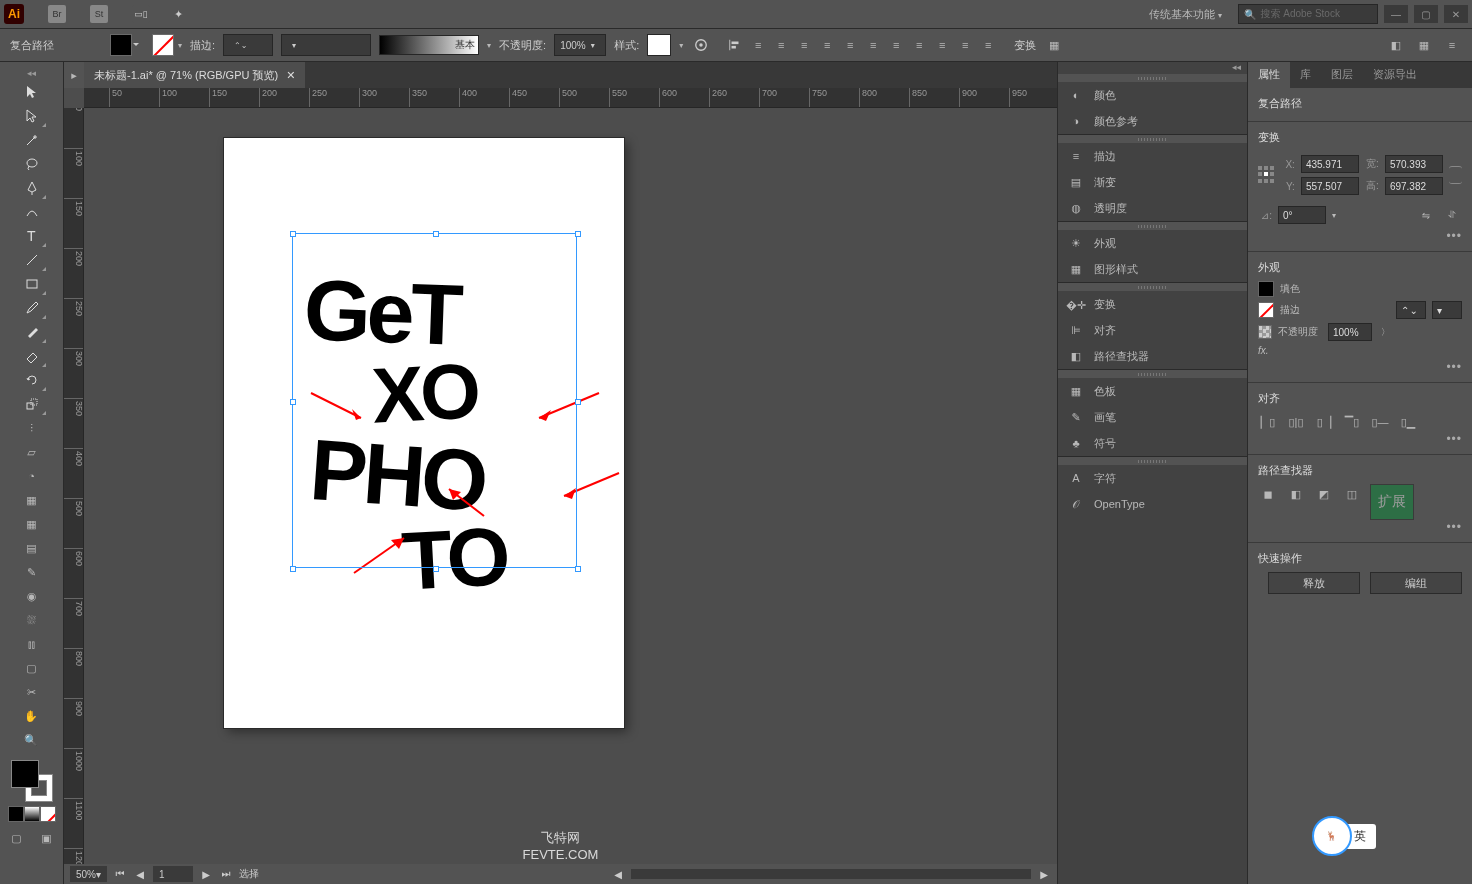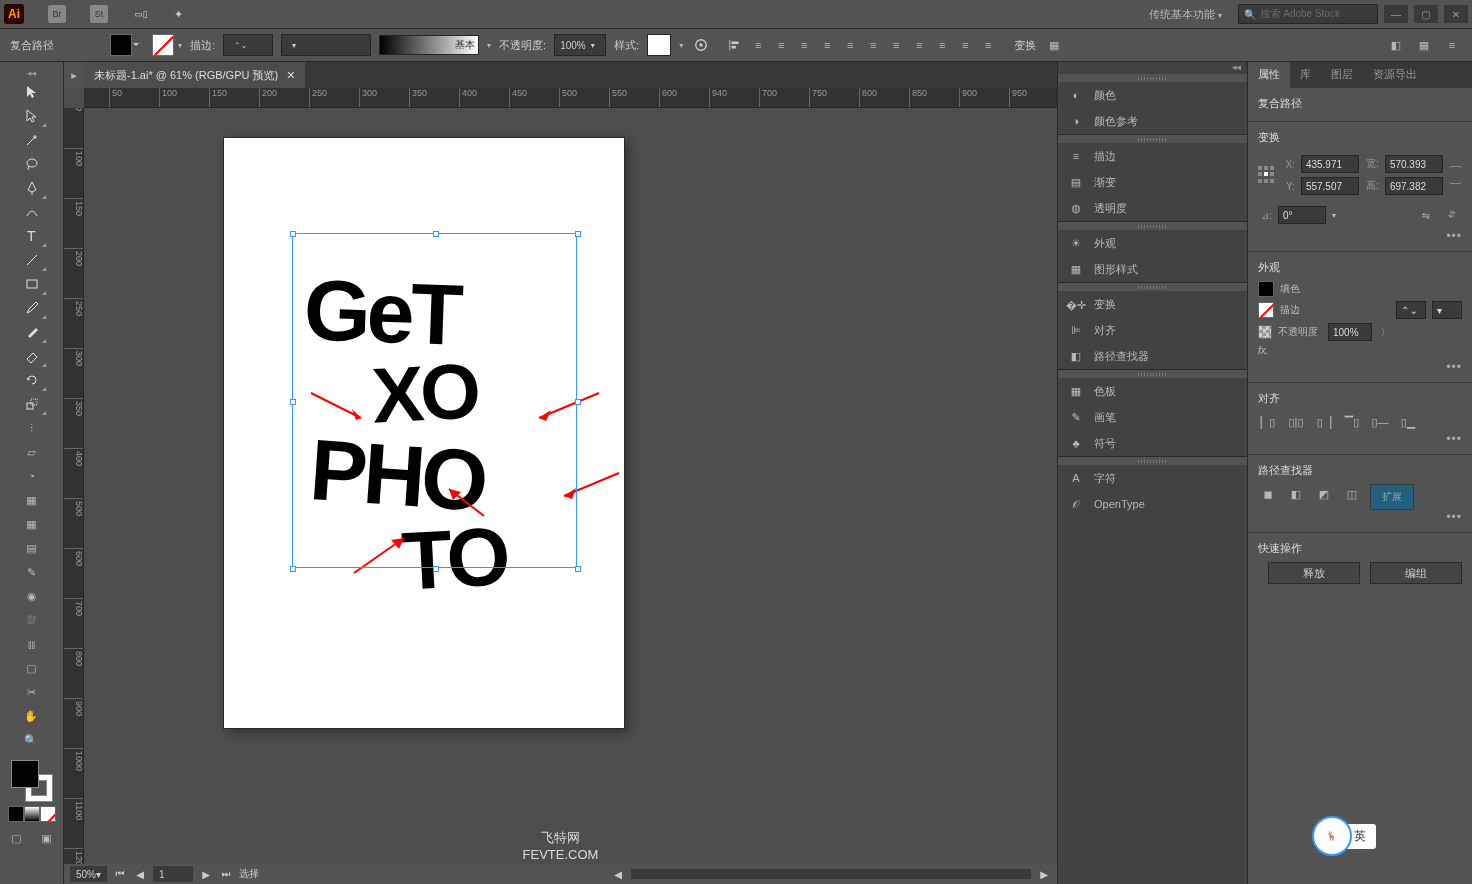--- a/index.html
+++ b/index.html
@@ -290,38 +290,38 @@
     <div style="display:flex;margin-top:4px">
       <div class="tool">▢</div>
       <div class="tool">▣</div>
     </div>
   </div>
 
   <div class="canvas-zone">
     <div class="doc-tab">
       <div class="doc-tab-collapse">▸</div>
       <div class="doc-tab-inner">
-        <span>未标题-1.ai* @ 61% (RGB/GPU 预览)</span>
+        <span>未标题-1.ai* @ 71% (RGB/GPU 预览)</span>
         <span>✕</span>
       </div>
     </div>
     <div class="ruler-h" id="rulerH">
         <div class="tick" style="left: 25px;">50</div>
         <div class="tick" style="left: 75px;">100</div>
         <div class="tick" style="left: 125px;">150</div>
         <div class="tick" style="left: 175px;">200</div>
         <div class="tick" style="left: 225px;">250</div>
         <div class="tick" style="left: 275px;">300</div>
         <div class="tick" style="left: 325px;">350</div>
         <div class="tick" style="left: 375px;">400</div>
         <div class="tick" style="left: 425px;">450</div>
         <div class="tick" style="left: 475px;">500</div>
         <div class="tick" style="left: 525px;">550</div>
         <div class="tick" style="left: 575px;">600</div>
-        <div class="tick" style="left: 625px;">940</div>
+        <div class="tick" style="left: 625px;">260</div>
         <div class="tick" style="left: 675px;">700</div>
         <div class="tick" style="left: 725px;">750</div>
         <div class="tick" style="left: 775px;">800</div>
         <div class="tick" style="left: 825px;">850</div>
         <div class="tick" style="left: 875px;">900</div>
         <div class="tick" style="left: 925px;">950</div>
       </div>
     <div class="ruler-v" id="rulerV">
         <div class="tick" style="top: -10px;">50</div>
         <div class="tick" style="top: 40px;">100</div>
@@ -570,21 +570,21 @@
           <span class="menu-dots">•••</span>
         </div>
     </div>
     <div class="rsection">
       <div class="rsection-title">路径查找器</div>
       <div class="icon-row">
         <div class="icon-btn">◼</div>
         <div class="icon-btn">◧</div>
         <div class="icon-btn">◩</div>
         <div class="icon-btn">◫</div>
-        <div class="act-btn" style="flex:0 0 44px;height:26px;background:#0369a1;font-size:10px;opacity:.6">扩展</div>
+        <div class="act-btn" style="flex:0 0 44px;height:36px;background:#15803d;font-size:14px;opacity:.6">扩展</div>
       </div>
       <div class="rsection-head">
           <span class="menu-dots">•••</span>
         </div>
     </div>
     <div class="rsection" style="border-bottom:none">
       <div class="rsection-title">快速操作</div>
       <div class="btn-row">
         <div class="act-btn">释放</div>
         <div class="act-btn">编组</div>

